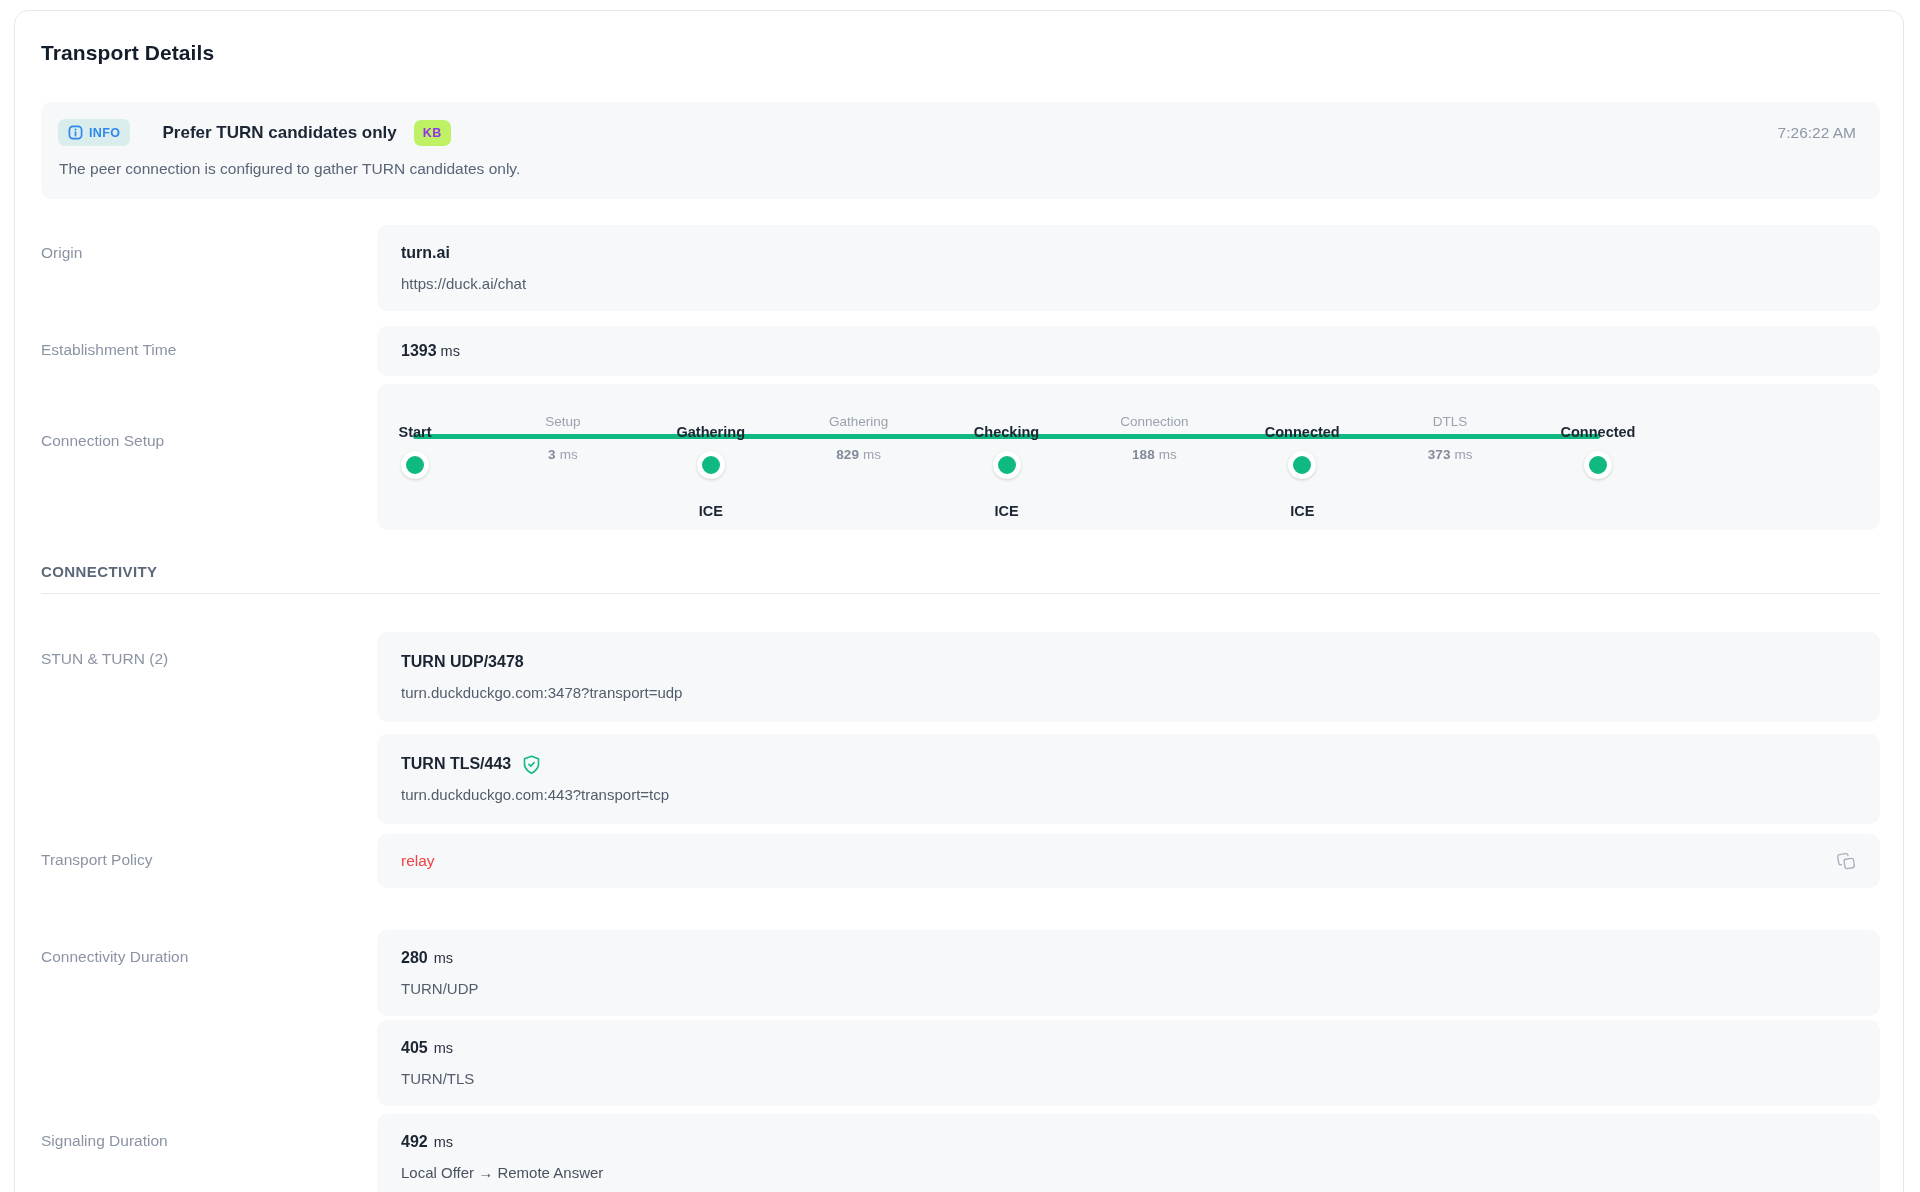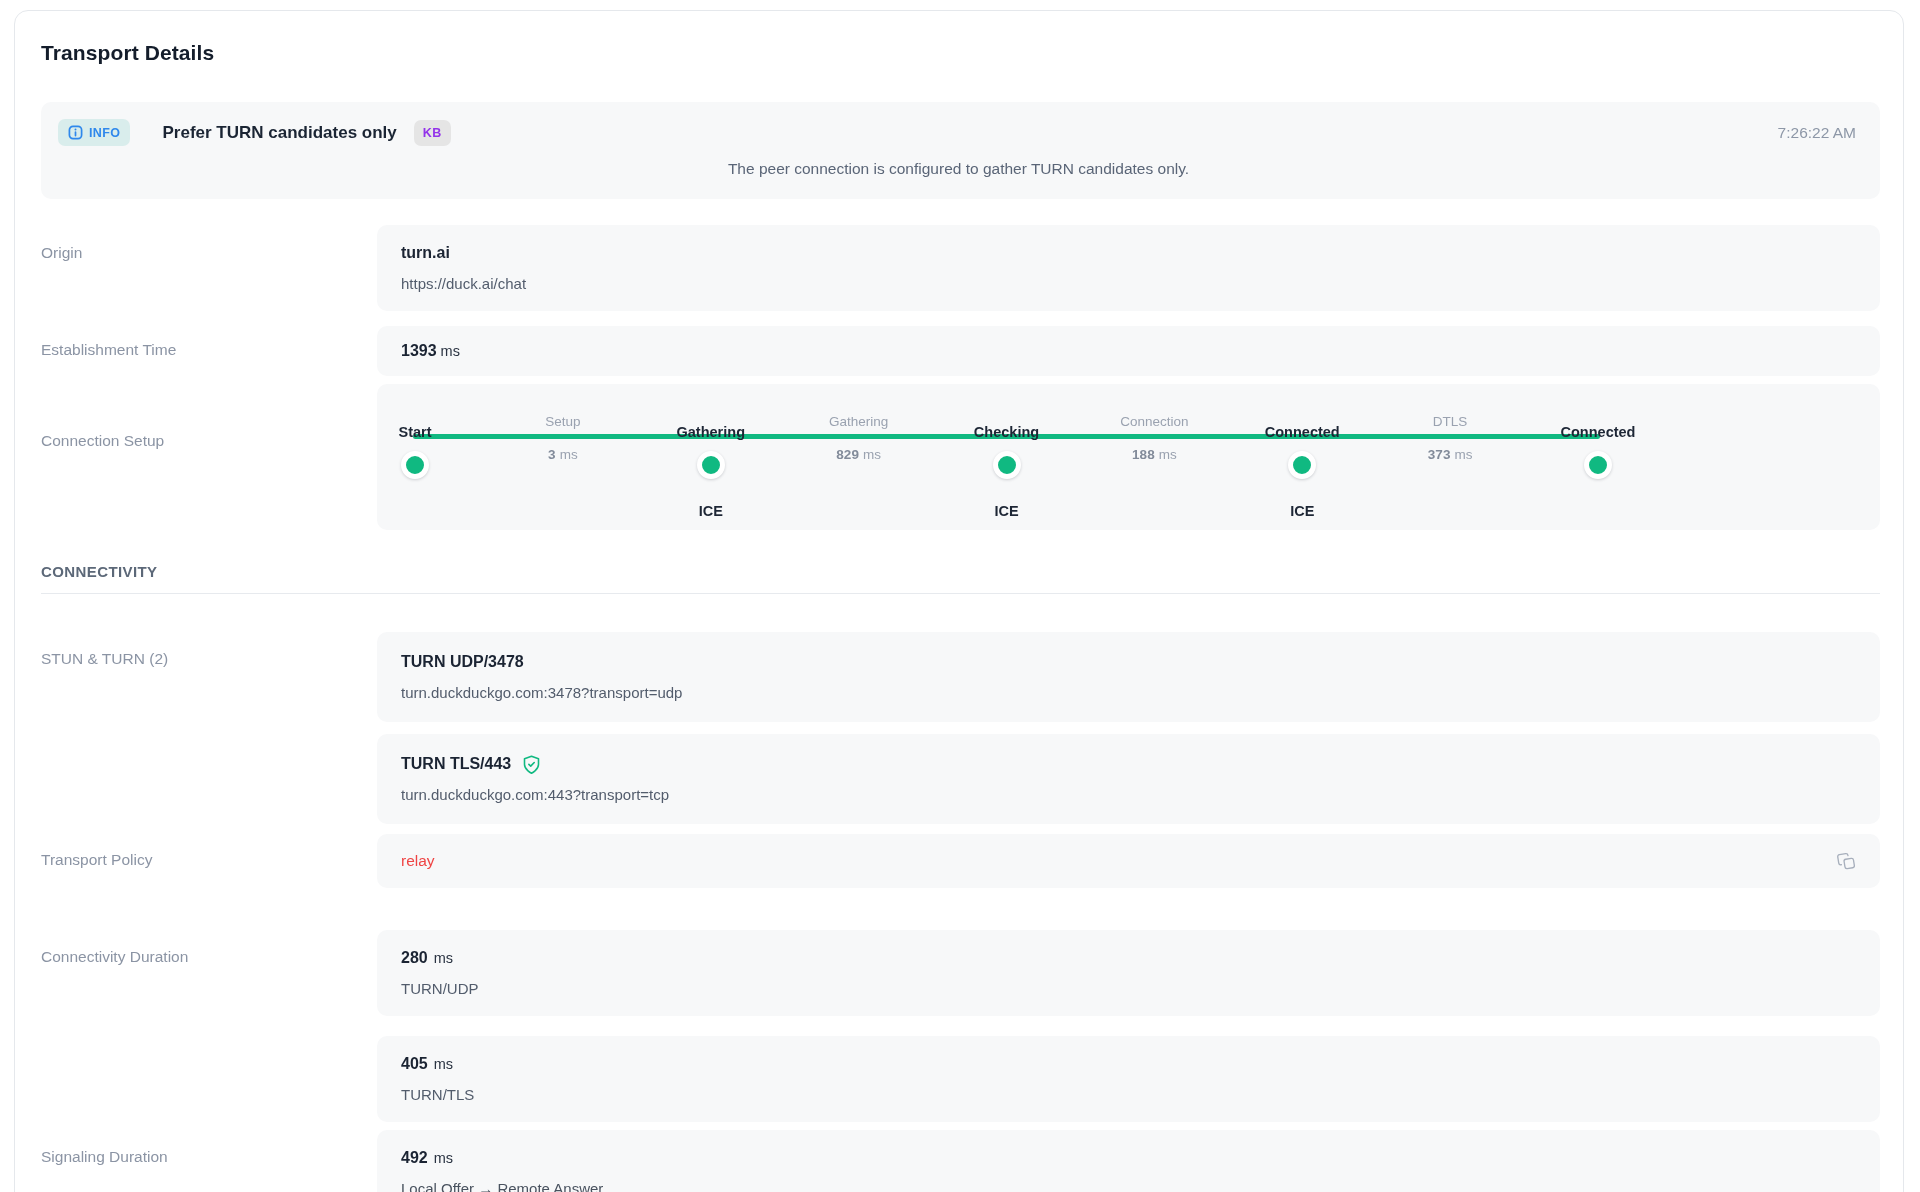--- a/index.html
+++ b/index.html
@@ -3,27 +3,27 @@
 <meta charset="utf-8">
 <style>
   html,body{margin:0;padding:0;background:#ffffff;width:1920px;height:1192px;overflow:hidden;
     font-family:"Liberation Sans","DejaVu Sans",sans-serif;-webkit-font-smoothing:antialiased;}
   *{box-sizing:border-box;}
   .panel{position:absolute;left:14px;top:10px;width:1890px;height:1270px;background:#fff;
     border:1px solid #e5e8ec;border-radius:14px;padding:27px 23px 40px 26px;}
   .panel-title{font-size:21px;font-weight:700;color:#141d2b;margin:3px 0 37px 0;letter-spacing:.1px;}
 
   
-  .event-card{background:#f7f8f9;border-radius:10px;padding:17px 22px 21px 17px;margin-bottom:26px;text-align:center;}
+  .event-card{background:#f7f8f9;border-radius:10px;padding:17px 22px 21px 17px;margin-bottom:26px;}
   .event-head{display:flex;align-items:center;}
   .info-badge{display:inline-flex;align-items:center;gap:6px;background:#d9edec;color:#2f88ec;
     font-size:12.5px;font-weight:700;letter-spacing:.4px;padding:6px 10px;border-radius:7px;}
   .info-badge svg{display:block;}
   .event-title{font-size:17px;font-weight:700;color:#1b2534;margin-left:32px;}
-  .kb-badge{background:#e5e5e5;color:#9333ea;font-size:12.5px;font-weight:700;letter-spacing:.4px;
+  .kb-badge{background:#bef264;color:#9333ea;font-size:12.5px;font-weight:700;letter-spacing:.4px;
     padding:6px 9px;border-radius:7px;margin-left:17px;}
   .event-time{margin-left:auto;font-size:15.5px;color:#8d97a7;padding-right:2px;}
   .event-desc{margin-top:14px;margin-left:1px;font-size:15.5px;color:#5a6577;}
 
   
   .row{display:flex;align-items:flex-start;}
   .row-label{width:336px;flex:0 0 336px;font-size:15.5px;color:#8b94a4;padding-top:18px;}
   .row-value{flex:1;min-width:0;display:flex;flex-direction:column;}
   .card{background:#f7f8f9;border-radius:10px;padding:17px 24px;}
   .card .primary{font-size:16px;font-weight:700;color:#1b2433;line-height:22px;display:flex;align-items:center;}
@@ -68,21 +68,21 @@
   .shield{margin-left:10px;position:relative;top:0px;display:inline-flex;}
 
   .row-transport{margin-bottom:42px;}
   .row-transport .row-label{padding-top:17px;}
   .transport-card{display:flex;align-items:center;justify-content:space-between;padding:16px 24px;}
   .relay{font-size:15.5px;font-weight:500;color:#ef4444;line-height:22px;}
   .copy-btn{display:inline-flex;align-items:center;justify-content:center;cursor:pointer;
     transform:rotate(-9deg);opacity:.85;}
 
   .row-durations{margin-bottom:8px;}
-  .row-durations .stack{gap:20px;}
+  .row-durations .stack{gap:4px;}
   .row-signaling .card .secondary{color:#49525f;}
 </style>
 </head>
 <body>
 
 <div class="panel">
   <div class="panel-title">Transport Details</div>
 
   <div class="event-card">
     <div class="event-head">

